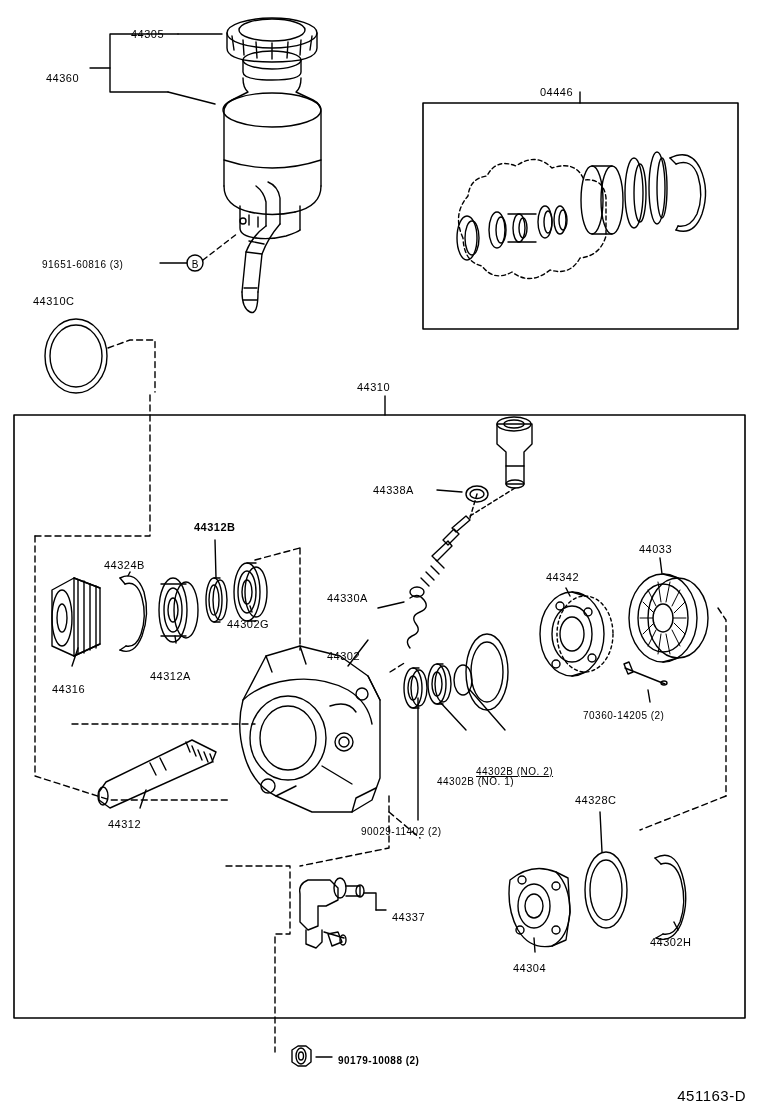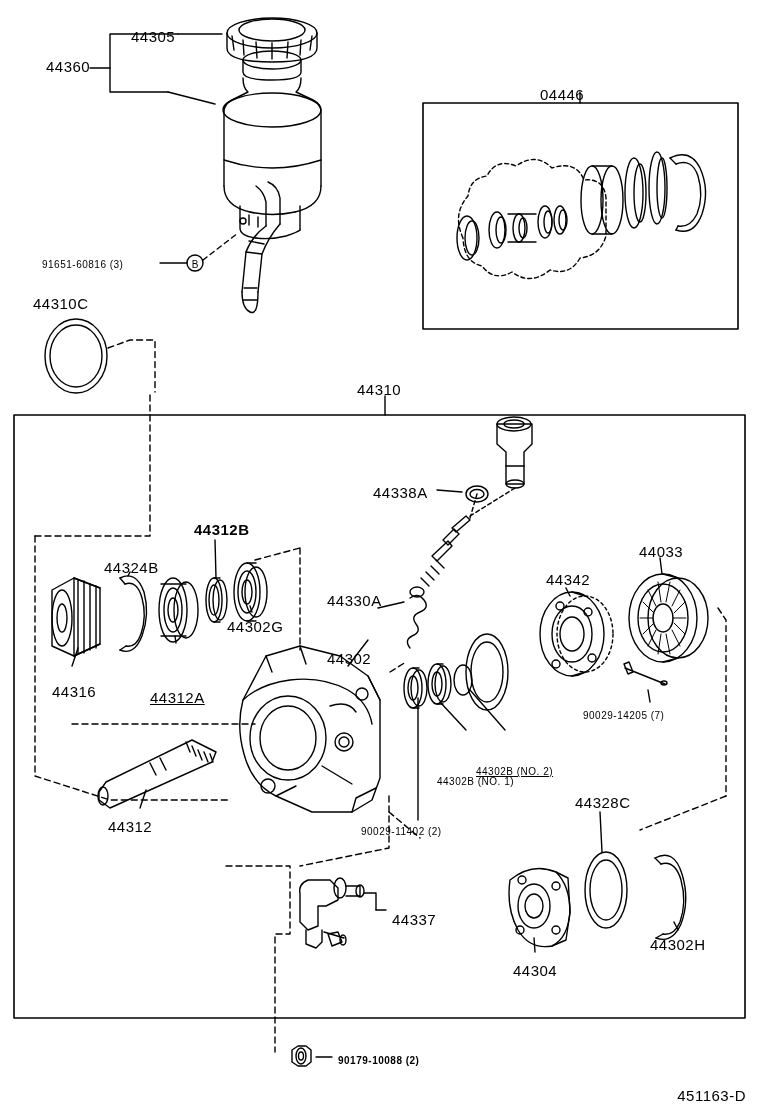--- a/index.html
+++ b/index.html
@@ -32,21 +32,21 @@
     font-family: "Liberation Sans", sans-serif;
     font-size: 15px;
     letter-spacing: 0.5px;
     white-space: nowrap;
     color: #000;
   }
   .lbl.small {
     font-size: 10px;
   }
   .lbl.code {
-    font-size: 15px;
+    font-size: 11px;
   }
   .footer-code {
     position: absolute;
     right: 14px;
     bottom: 8px;
     font-size: 15px;
     letter-spacing: 0.5px;
   }
 </style>
 </head>
@@ -363,36 +363,36 @@
         <path d="M292 1050 L298 1046 L306 1046 L311 1050 L311 1062 L306 1066 L298 1066 L292 1062 Z"></path>
         <ellipse cx="301" cy="1056" rx="5" ry="8"></ellipse>
         <ellipse cx="301" cy="1056" rx="2.5" ry="4"></ellipse>
         <path d="M316 1057 L332 1057"></path>
       </g>
 
     </g>
   </svg>
 
   <div class="lbl code" style="left:131px; top:28px;">44305</div>
-  <div class="lbl code" style="left:46px;  top:58px;">44360</div>
+  <div class="lbl code" style="left:46px;  top:72px;">44360</div>
   <div class="lbl code" style="left:540px; top:86px;">04446</div>
   <div class="lbl small" style="left:42px; top:259px;">91651-60816 (3)</div>
   <div class="lbl code" style="left:33px;  top:295px;">44310C</div>
   <div class="lbl code" style="left:357px; top:381px;">44310</div>
   <div class="lbl code" style="left:373px; top:484px;">44338A</div>
   <div class="lbl code" style="left:104px; top:559px;">44324B</div>
   <div class="lbl code" style="left:194px; top:521px;font-weight:bold;">44312B</div>
   <div class="lbl code" style="left:227px; top:618px;">44302G</div>
-  <div class="lbl code" style="left:150px; top:689px;text-decoration:underline;">44312A</div>
+  <div class="lbl code" style="left:150px; top:670px;">44312A</div>
   <div class="lbl code" style="left:52px;  top:683px;">44316</div>
   <div class="lbl code" style="left:327px; top:592px;">44330A</div>
   <div class="lbl code" style="left:327px; top:615px;margin-top:35px;">44302</div>
   <div class="lbl code" style="left:546px; top:571px;">44342</div>
   <div class="lbl code" style="left:639px; top:543px;">44033</div>
-  <div class="lbl small" style="left:583px; top:710px;">90029-14205 (7)</div>
+  <div class="lbl small" style="left:583px; top:710px;">70360-14205 (2)</div>
   <div class="lbl small" style="left:476px; top:766px;text-decoration:underline;">44302B (NO. 2)</div>
   <div class="lbl small" style="left:437px; top:776px;">44302B (NO. 1)</div>
   <div class="lbl code" style="left:108px; top:818px;">44312</div>
   <div class="lbl small" style="left:361px; top:826px;">90029-11402 (2)</div>
   <div class="lbl code" style="left:575px; top:794px;">44328C</div>
   <div class="lbl code" style="left:392px; top:911px;">44337</div>
   <div class="lbl code" style="left:650px; top:936px;">44302H</div>
   <div class="lbl code" style="left:513px; top:962px;">44304</div>
   <div class="lbl small" style="left:338px; top:1055px;font-weight:bold;">90179-10088 (2)</div>
 

